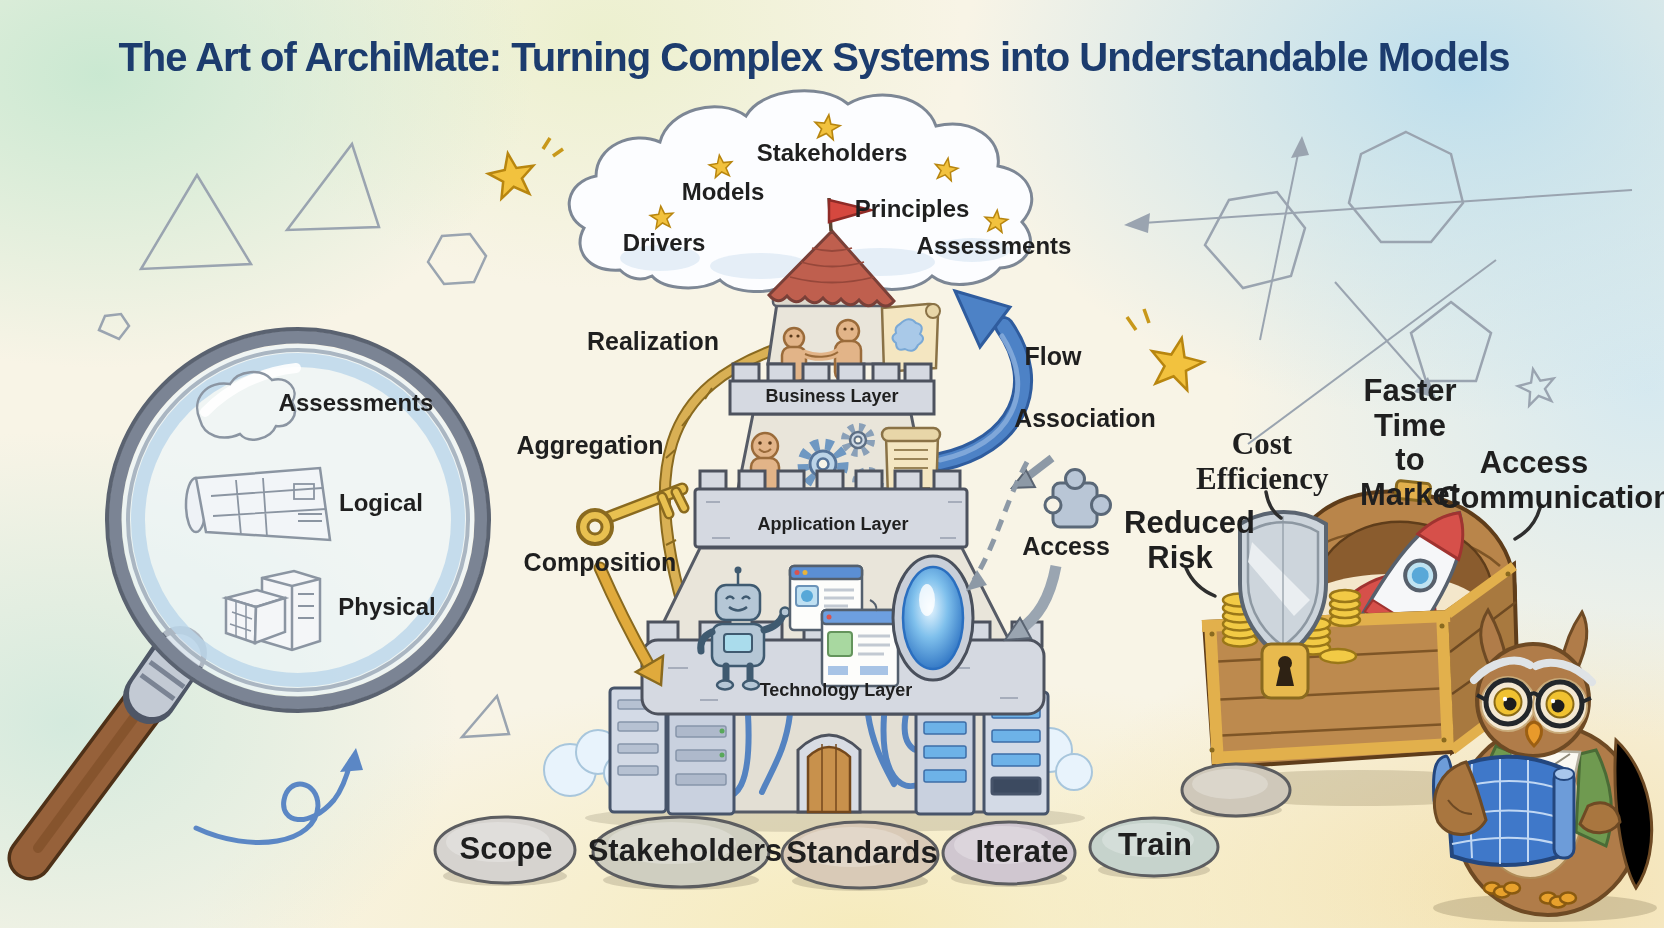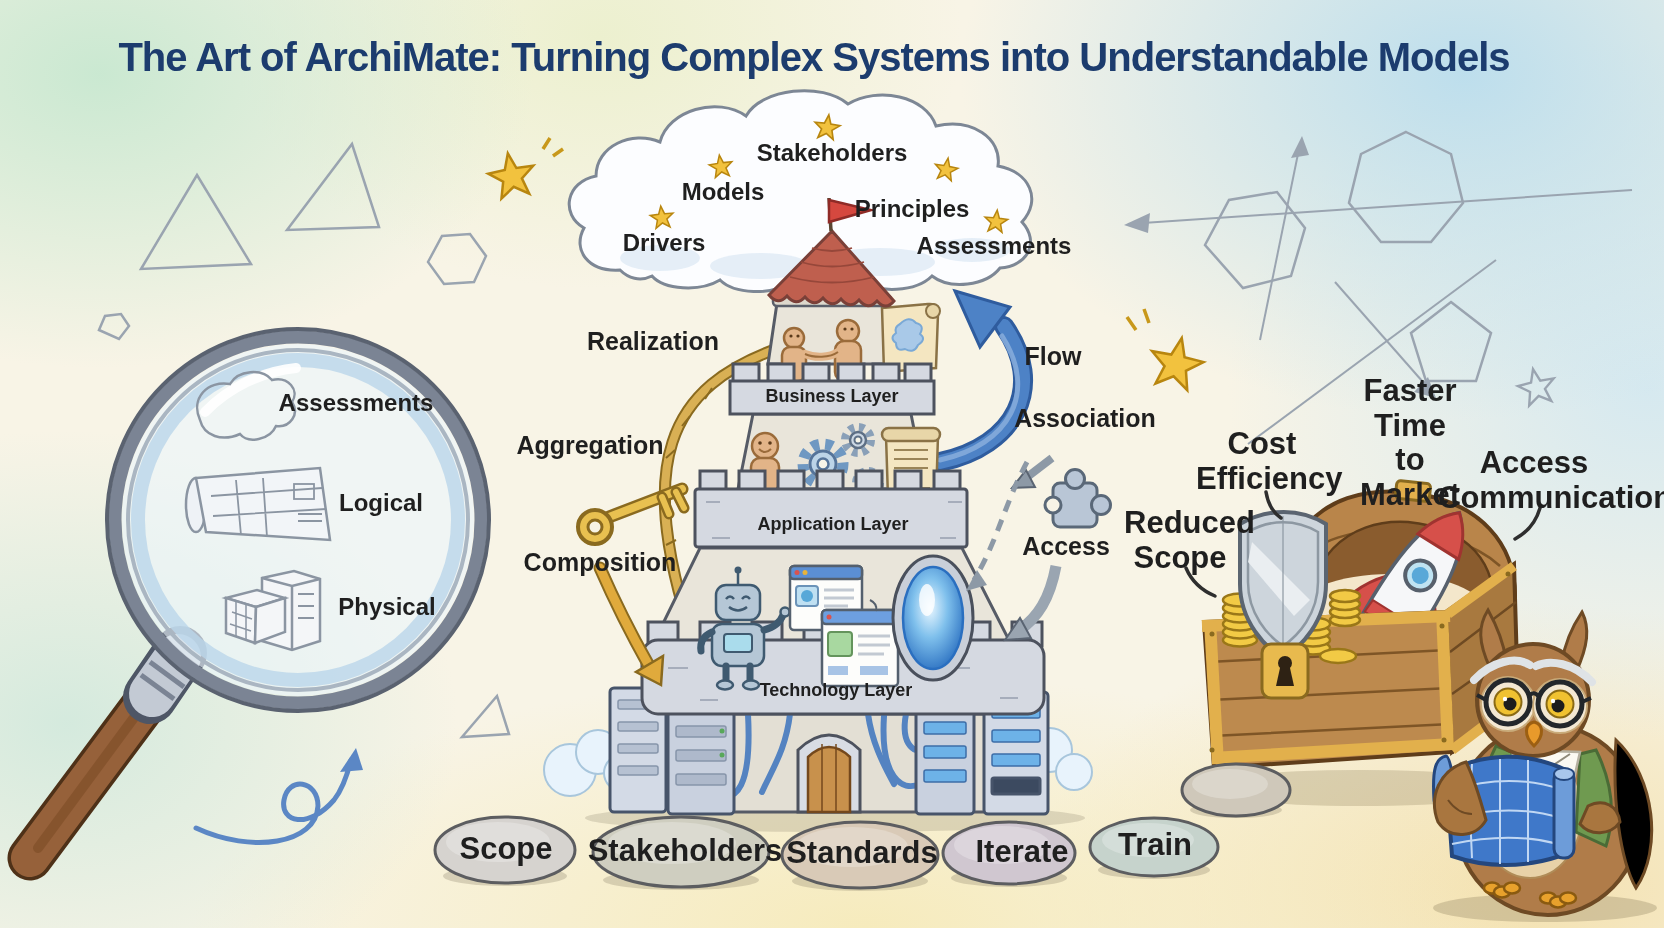--- a/index.html
+++ b/index.html
@@ -577,24 +577,24 @@
 <div class="lbl s25" style="left:562px;top:445px;margin-left:28px;">Aggregation</div>
 <div class="lbl s25" style="left:600px;top:562px;">Composition</div>
 <div class="lbl s25" style="left:1053px;top:356px;">Flow</div>
 <div class="lbl s25" style="left:1085px;top:418px;">Association</div>
 <div class="lbl s25" style="left:1066px;top:546px;">Access</div>
 
 <div class="lbl s24" style="left:356px;top:403px;">Assessments</div>
 <div class="lbl s24" style="left:381px;top:503px;">Logical</div>
 <div class="lbl s24" style="left:387px;top:607px;">Physical</div>
 
-<div class="lbl s23 wrap" style="left:1262px;top:462px;width:132px;">Cost Efficiency</div>
+<div class="lbl s23 wrap" style="left:1262px;top:462px;width:132px;font-family:Liberation Serif, serif;">Cost Efficiency</div>
 <div class="lbl s23 wrap" style="left:1410px;top:443px;width:100px;">Faster Time to Market</div>
 <div class="lbl s23 wrap" style="left:1534px;top:481px;width:192px;">Access Communication</div>
-<div class="lbl s23 wrap" style="left:1180px;top:541px;width:112px;">Reduced Scope</div>
+<div class="lbl s23 wrap" style="left:1180px;top:541px;width:112px;">Reduced Risk</div>
 
 <div class="lbl s23" style="left:506px;top:849px;">Scope</div>
 <div class="lbl s23" style="left:685px;top:851px;">Stakeholders</div>
 <div class="lbl s23" style="left:862px;top:853px;">Standards</div>
 <div class="lbl s23" style="left:1011px;top:852px;margin-left:11px;">Iterate</div>
 <div class="lbl s23" style="left:1155px;top:845px;">Train</div>
 
 </div>
 
 </body></html>

